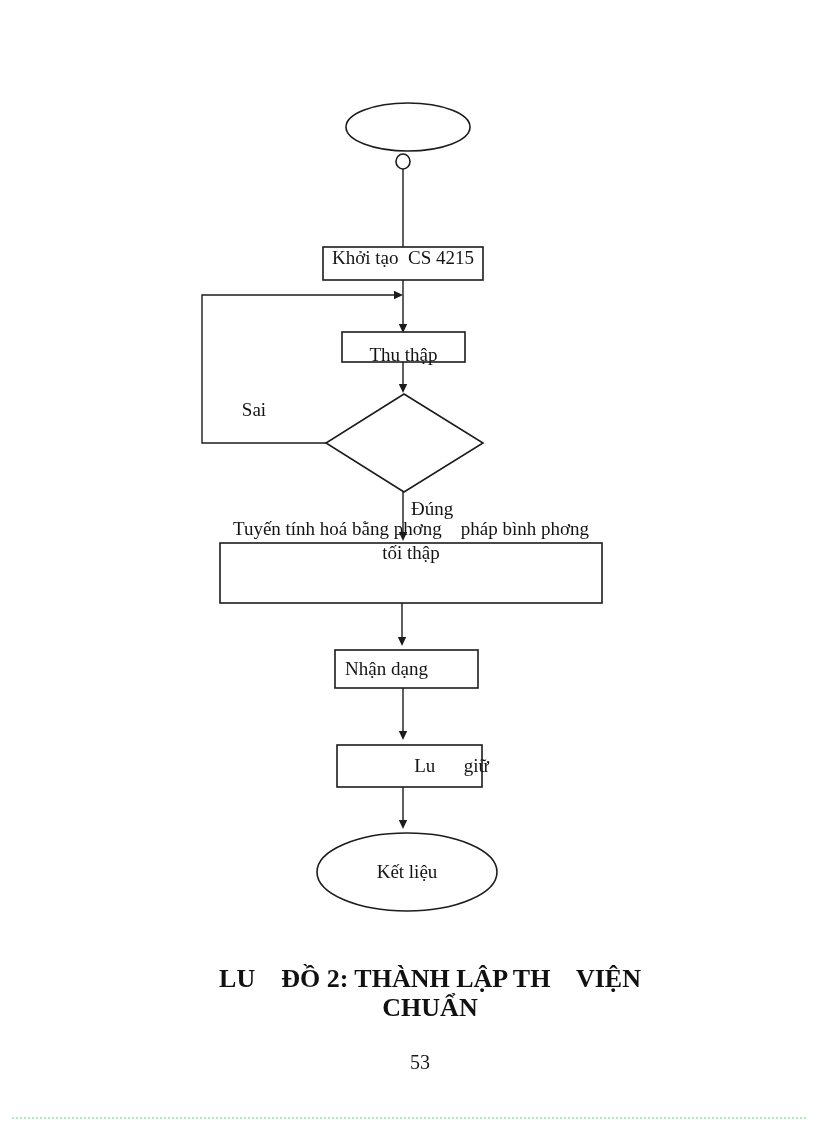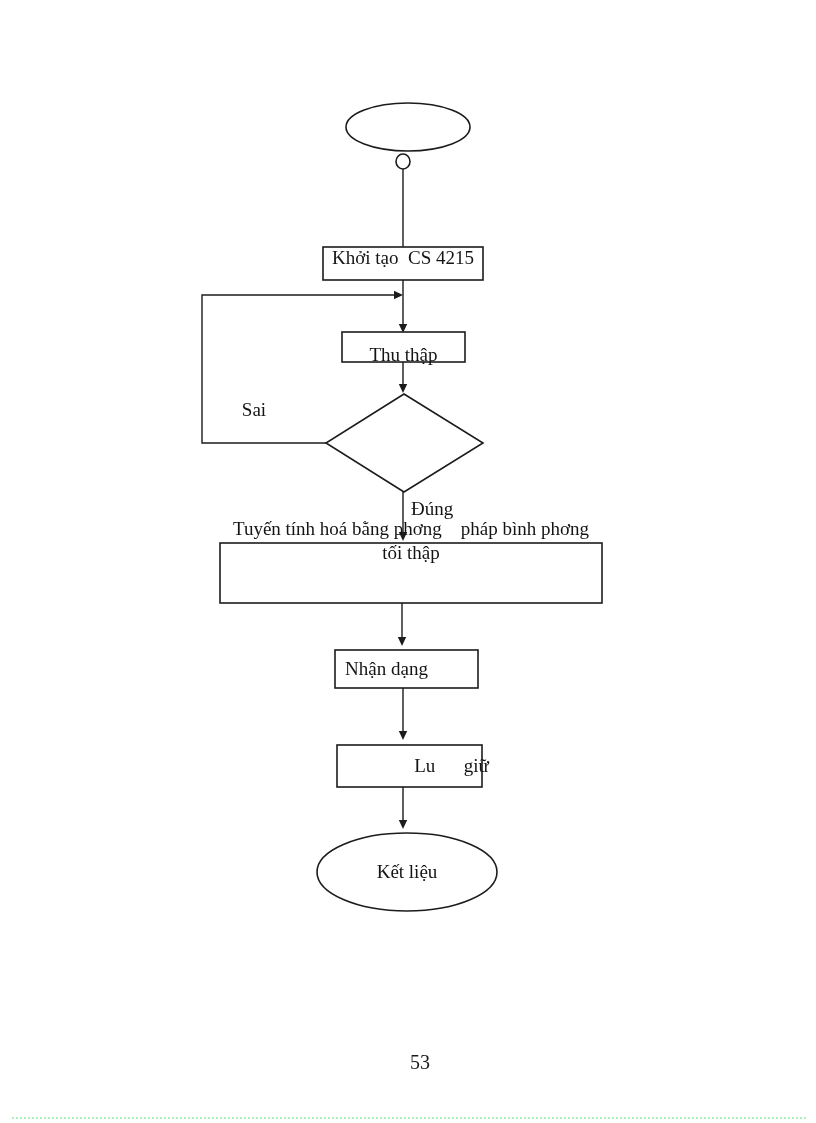--- a/index.html
+++ b/index.html
@@ -130,18 +130,22 @@
     <div>Tuyến tính hoá bằng phơng    pháp bình phơng</div>
     <div>tối thập</div>
   </div>
 
   <div class="lbl" id="lbl-identify">Nhận dạng</div>
 
   <div class="lbl" id="lbl-store">Lu      giữ</div>
 
   <div class="lbl" id="lbl-end">Kết liệu</div>
 
+  <div class="caption">
+    <div>LU    ĐỒ 2: THÀNH LẬP TH    VIỆN</div>
+    <div>CHUẨN</div>
+  </div>
 
   <div class="pagenum">53</div>
 
   <div class="page-break-marker"></div>
 
 </div>
 
 </body></html>

